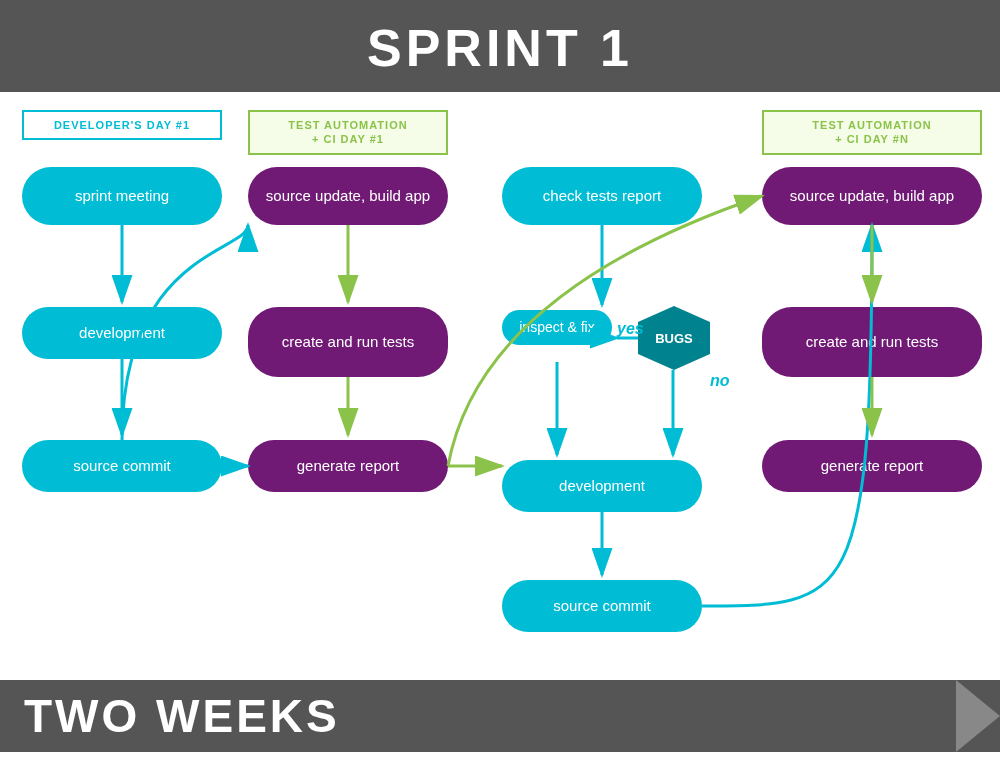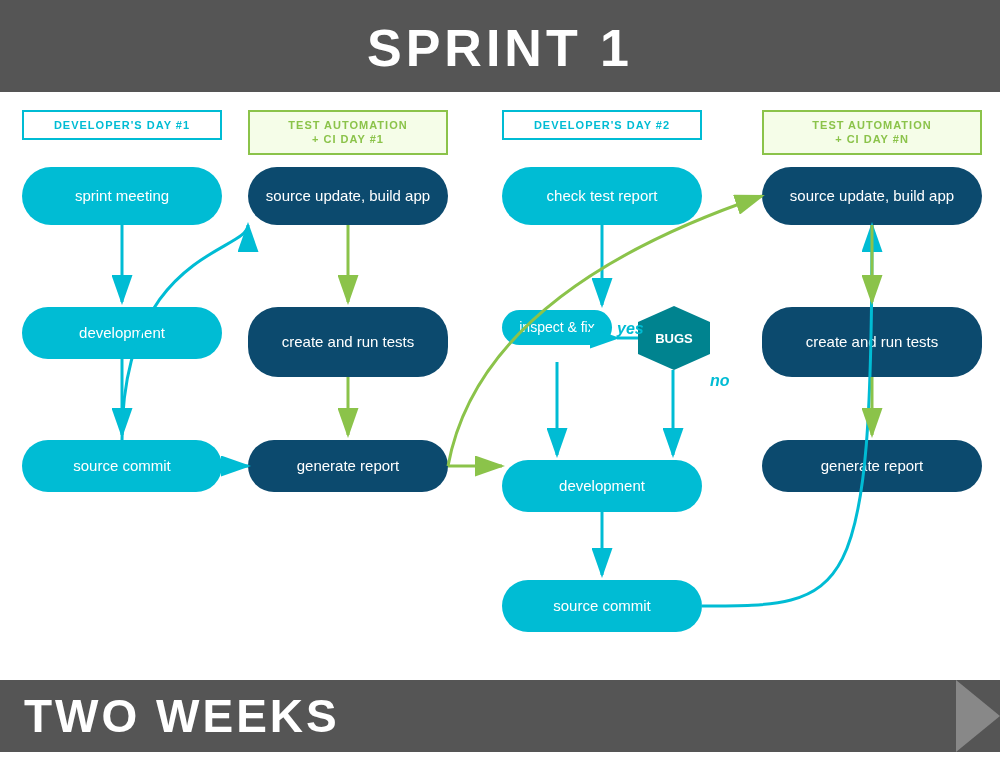--- a/index.html
+++ b/index.html
@@ -68,21 +68,21 @@
       font-size: 15px;
       font-weight: 500;
       line-height: 1.25;
       padding: 8px 16px;
     }
     .flow-box.cyan {
       background: #00bcd4;
       color: #fff;
     }
     .flow-box.green {
-      background: #0c4a6e;
+      background: #701a75;
       color: #fff;
     }
 
     
     .bugs-shape {
       position: absolute;
       width: 72px;
       height: 64px;
       background: #00838f;
       clip-path: polygon(50% 0%, 100% 25%, 100% 75%, 50% 100%, 0% 75%, 0% 25%);
@@ -152,23 +152,20 @@
 </div>
 
 <div class="main">
 
   <div class="col-label blue" style="left:22px; width:200px;">
     <span>DEVELOPER'S DAY #1</span>
   </div>
   <div class="col-label green" style="left:248px; width:200px;">
     TEST AUTOMATION<br>+ CI DAY #1
   </div>
-  <div class="col-label blue" style="left:502px; width:200px;">
-    <span>DEVELOPER'S DAY #2</span>
-  </div>
   <div class="col-label green" style="left:762px; width:220px;">
     TEST AUTOMATION<br>+ CI DAY #N
   </div>
 
   <div class="flow-box cyan" style="left:22px; top:75px; width:200px; height:58px;">
     <span>sprint
 meeting</span>
   </div>
 
   <div class="flow-box cyan" style="left:22px; top:215px; width:200px; height:52px;">
@@ -187,21 +184,21 @@
   <div class="flow-box green" style="left:248px; top:215px; width:200px; height:70px;">
     <span>create and
 run tests</span>
   </div>
 
   <div class="flow-box green" style="left:248px; top:348px; width:200px; height:52px;">
     <span>generate report</span>
   </div>
 
   <div class="flow-box cyan" style="left:502px; top:75px; width:200px; height:58px;">
-    <span>check test
+    <span>check tests
 report</span>
   </div>
 
   <div class="flow-box cyan" style="left:502px; top:218px; width:110px; height:35px; font-size:14px;">
     <span>inspect &amp;
 fix</span>
   </div>
 
   <div class="bugs-shape" style="left:638px; top:214px;">
     <span>BUGS</span>

